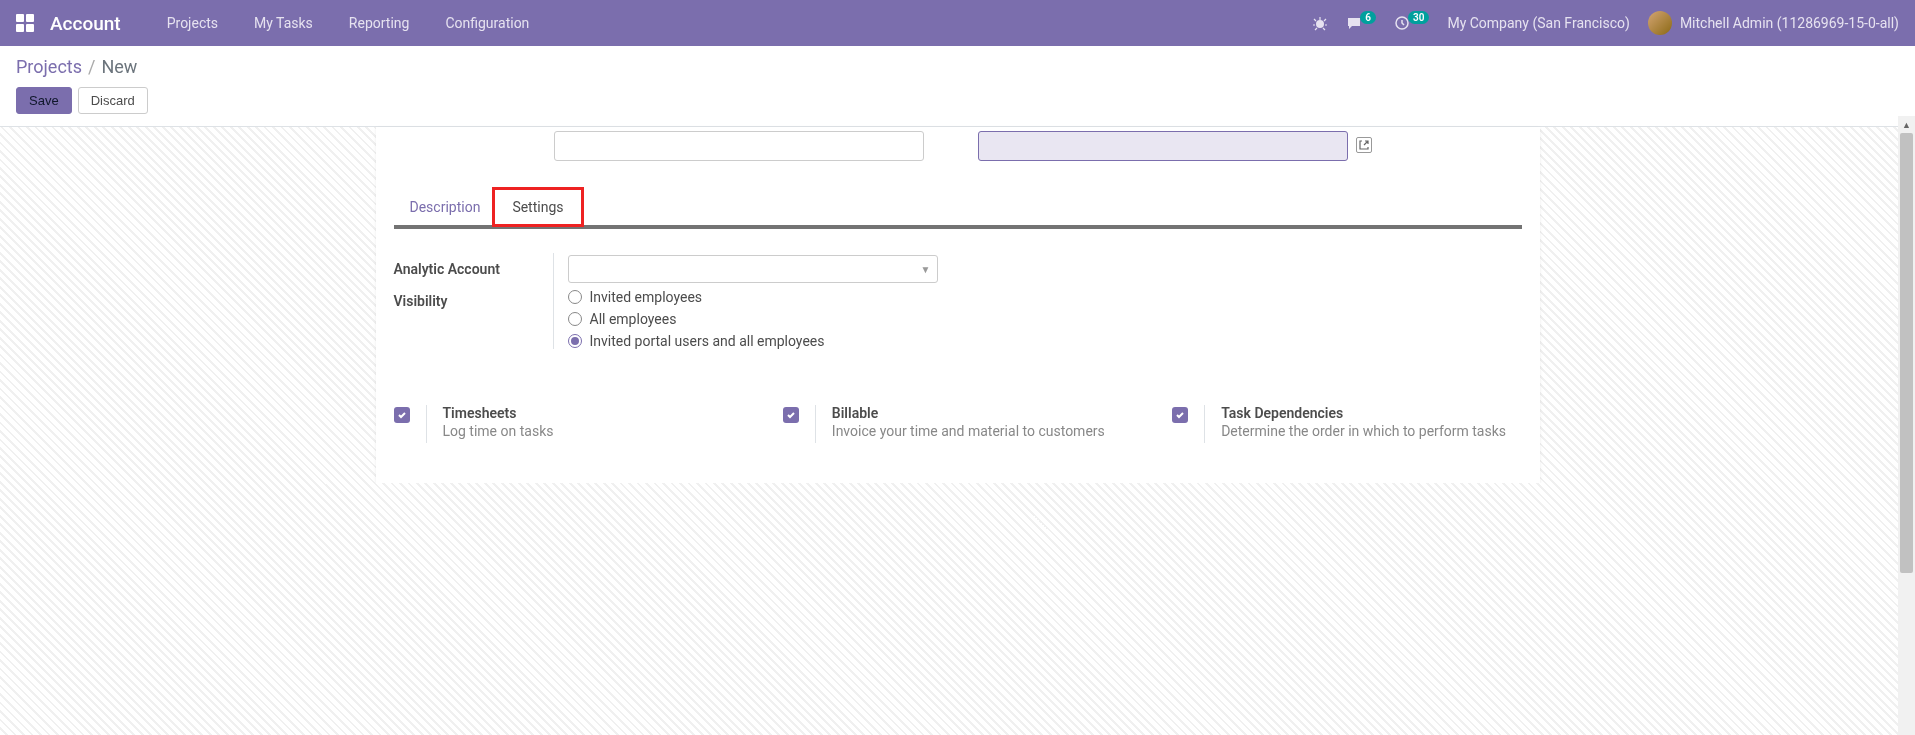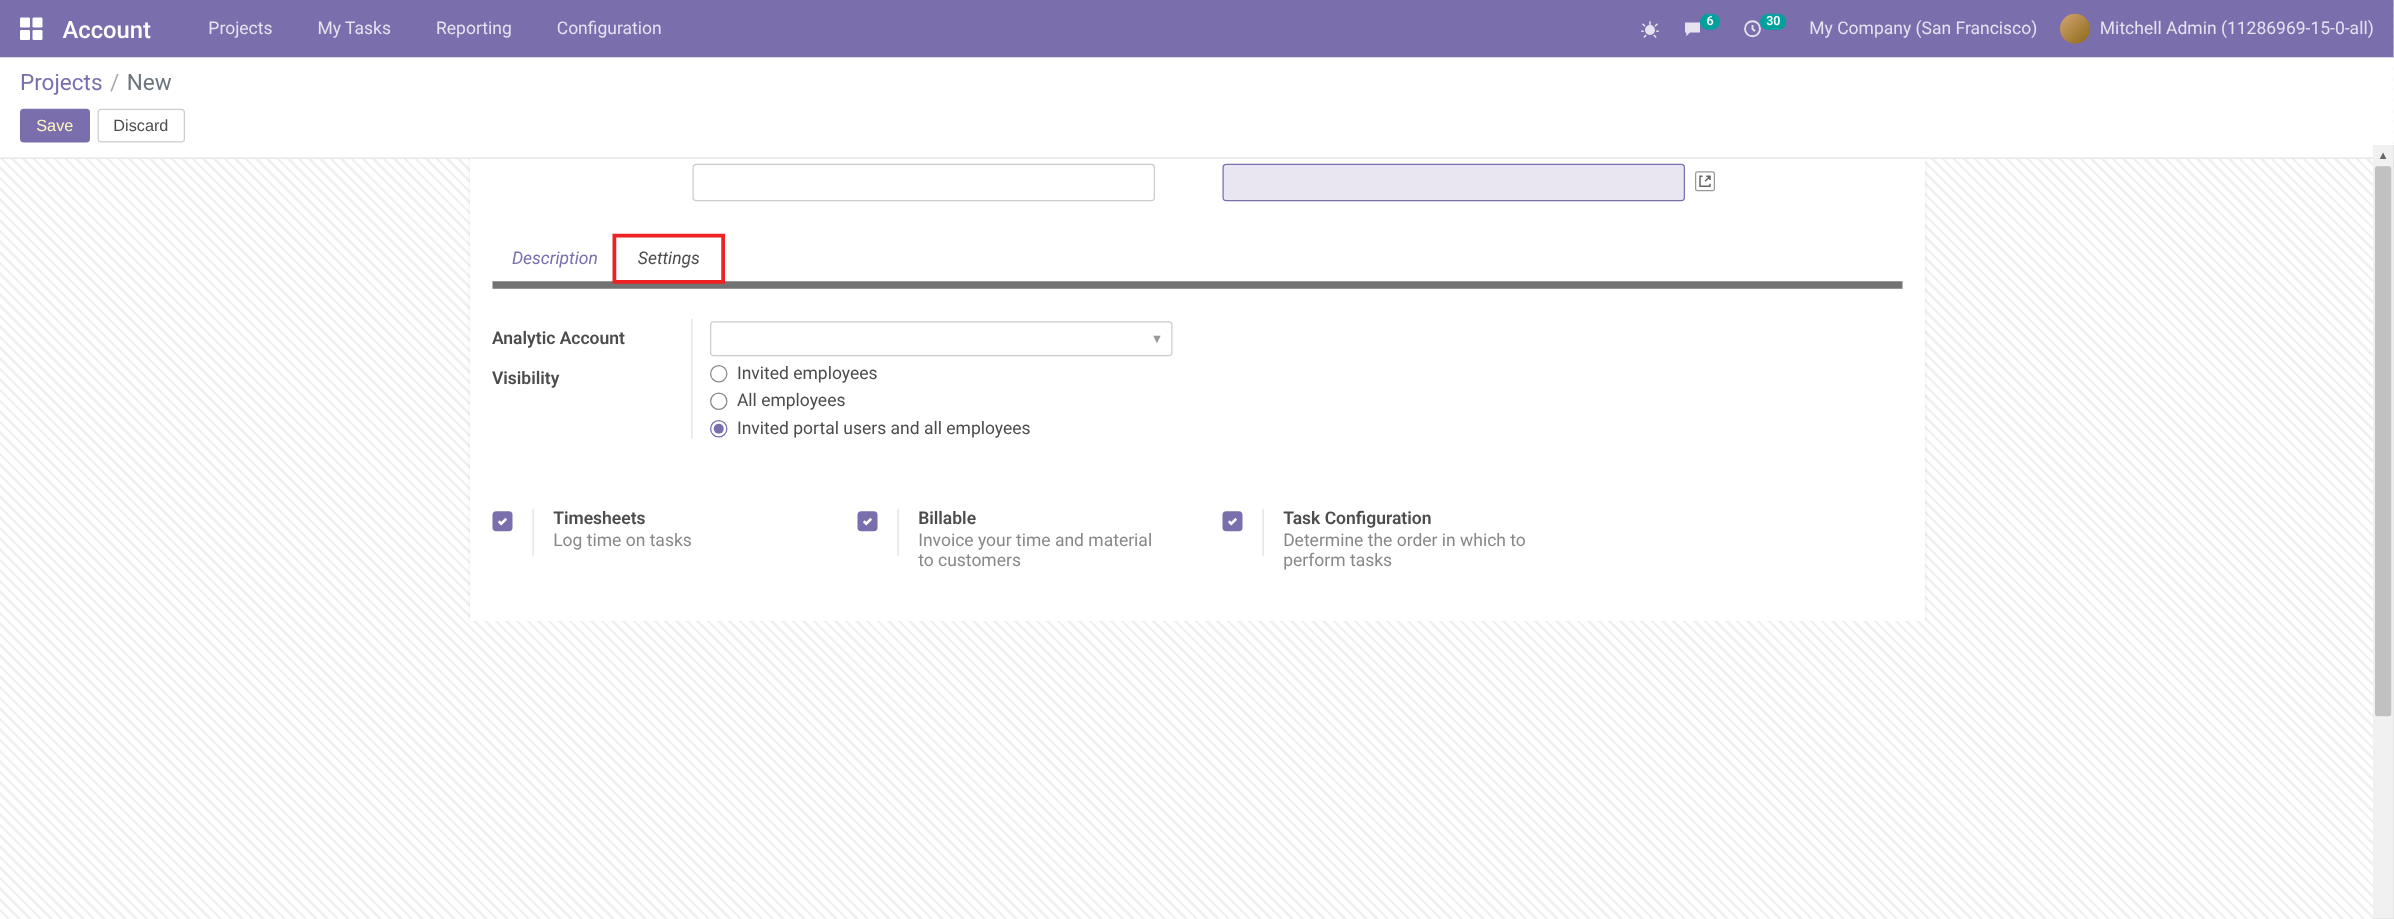--- a/index.html
+++ b/index.html
@@ -21,55 +21,55 @@
 .navbar .avatar { width: 24px; height: 24px; border-radius: 50%; background: linear-gradient(135deg, #d4a574, #8b6914); }
 
 
 .control-panel { background: #fff; border-bottom: 1px solid #dee2e6; padding: 10px 16px 12px; }
 .breadcrumb { display: flex; align-items: center; gap: 6px; font-size: 18px; margin-bottom: 10px; }
 .breadcrumb .bc-link { color: #7b6ead; cursor: pointer; }
 .breadcrumb .bc-sep { color: #aaa; }
 .breadcrumb .bc-current { color: #6c757d; }
 .cp-buttons { display: flex; gap: 6px; }
 .btn { padding: 5px 12px; border: 1px solid #ccc; background: #fff; border-radius: 3px; cursor: pointer; font-size: 13px; }
-.btn-primary { background: #7b6ead; border-color: #7b6ead; color: #fef9c3; }
+.btn-primary { background: #7b6ead; border-color: #7b6ead; color: #0f172a; }
 .btn-secondary { background: #fff; color: #4c4c4c; }
 
 
 .form-wrap { max-width: 1164px; margin: 0 auto; background: #fff; padding: 0 18px 40px; box-shadow: 0 1px 3px rgba(0,0,0,0.08); }
 .form-top-row { display: flex; gap: 40px; padding-top: 4px; padding-bottom: 12px; }
 .form-top-left { flex: 1; }
 .form-top-right { flex: 1; display: flex; align-items: flex-start; gap: 8px; }
 .input-empty { border: 1px solid #ccc; border-radius: 3px; height: 30px; width: 370px; margin-left: 160px; }
 .input-tags { border: 1px solid #7b6ead; background: #e9e6f2; border-radius: 3px; height: 30px; width: 370px; }
 .ext-icon { width: 16px; height: 16px; border: 1px solid #999; border-radius: 2px; display: flex; align-items: center; justify-content: center; margin-top: 6px; }
 .ext-icon svg { width: 10px; height: 10px; }
 
 
-.tabs { display: flex; border-bottom: 6px solid #737373; margin-top: 16px; font-style: italic; }
+.tabs { display: flex; border-bottom: 4px solid #737373; margin-top: 16px; }
 .tab { padding: 10px 16px; color: #7b6ead; cursor: pointer; position: relative; font-size: 14px; }
 .tab.active { color: #4c4c4c; }
 .tab-highlight { border: 3px solid #e22; position: absolute; inset: -2px -4px; pointer-events: none; }
 
 
 .settings-grid { padding: 24px 0 10px; display: flex; gap: 0; }
 .settings-labels { width: 160px; border-right: 1px solid #dee2e6; padding-right: 12px; }
 .settings-values { padding-left: 14px; flex: 1; }
 .field-label { font-weight: 600; color: #4c4c4c; font-size: 14px; height: 32px; display: flex; align-items: center; }
 .field-value { height: 32px; display: flex; align-items: center; }
 .select { border: 1px solid #ccc; border-radius: 3px; height: 28px; width: 370px; display: flex; align-items: center; justify-content: flex-end; padding-right: 6px; }
 .select .caret { color: #999; font-size: 10px; }
 .radio-group { display: flex; flex-direction: column; gap: 6px; padding-top: 4px; }
 .radio-item { display: flex; align-items: center; gap: 8px; font-size: 14px; color: #4c4c4c; }
 .radio { width: 14px; height: 14px; border: 1px solid #888; border-radius: 50%; display: flex; align-items: center; justify-content: center; }
 .radio.checked { border-color: #7b6ead; }
 .radio.checked::after { content: ""; width: 8px; height: 8px; background: #7b6ead; border-radius: 50%; }
 
 
-.options-grid { display: grid; grid-template-columns: 1fr 1fr 1fr 1fr; gap: 26px 40px; margin-top: 46px; }
+.options-grid { display: grid; grid-template-columns: 1fr 1fr 1fr; gap: 26px 40px; margin-top: 46px; }
 .option { display: flex; gap: 16px; align-items: flex-start; }
 .checkbox { width: 16px; height: 16px; background: #7b6ead; border-radius: 3px; display: flex; align-items: center; justify-content: center; flex-shrink: 0; margin-top: 2px; }
 .checkbox svg { width: 10px; height: 10px; }
 .option-sep { border-left: 1px solid #dee2e6; height: 38px; }
 .option-text { }
 .option-title { font-weight: 600; font-size: 14px; color: #4c4c4c; }
 .option-desc { color: #888; font-size: 14px; margin-top: 2px; }
 
 
 .scrollbar-track { position: fixed; right: 0; top: 133px; bottom: 0; width: 17px; background: #f1f1f1; }
@@ -214,21 +214,21 @@
       </div>
     </div>
     <div class="option">
       <div class="checkbox">
           <svg viewBox="0 0 10 10" fill="none" stroke="#fff" stroke-width="2">
             <path d="M2 5l2 2 4-4"></path>
           </svg>
         </div>
       <div class="option-sep"></div>
       <div class="option-text">
-        <div class="option-title">Task Configuration</div>
+        <div class="option-title">Task Dependencies</div>
         <div class="option-desc">Determine the order in which to perform tasks</div>
       </div>
     </div>
   </div>
 
 </div>
 
 <div class="scrollbar-track">
   <div class="scrollbar-arrow up">▲</div>
   <div class="scrollbar-thumb"></div>

